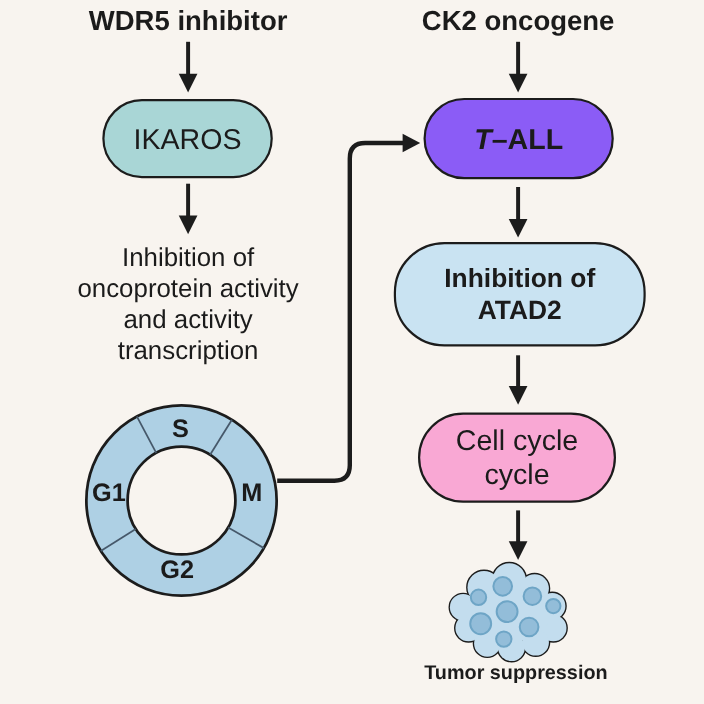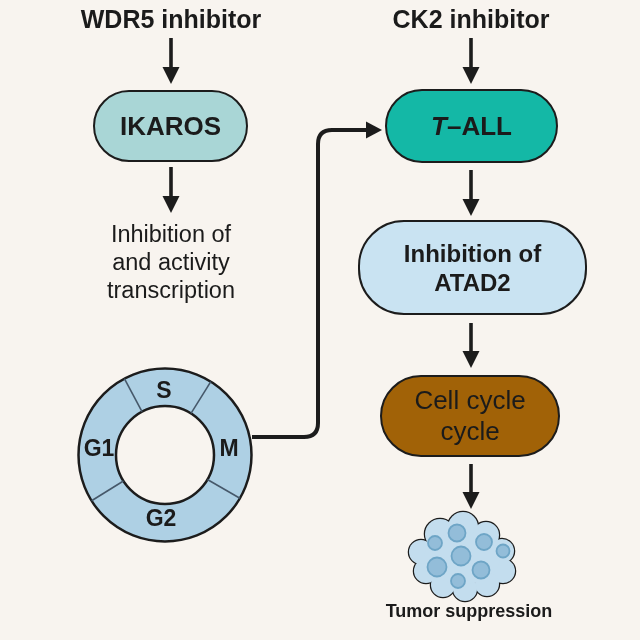--- a/index.html
+++ b/index.html
@@ -13,34 +13,34 @@
     position:absolute;top:5px;transform:translateX(-50%);
     font-weight:bold;font-size:25px;white-space:nowrap;
   }
   .pill{
     position:absolute;box-sizing:border-box;
     display:flex;flex-direction:column;align-items:center;justify-content:center;
     border:2.5px solid #1c1c1c;text-align:center;
   }
   .pill-ikaros{
     left:93px;top:90px;width:155px;height:72px;border-radius:36px;
-    background:#a9d6d6;font-weight:bold;font-size:26px;
+    background:#a9d6d6;font-weight:normal;font-size:26px;
   }
   .pill-tall{
     left:385px;top:89px;width:173px;height:74px;border-radius:37px;
-    background:#14b8a6;font-weight:bold;font-size:26px;
+    background:#8b5cf6;font-weight:bold;font-size:26px;
   }
   .pill-tall .it{font-style:italic}
   .pill-inhibition{
     left:358px;top:220px;width:229px;height:95px;border-radius:46px;
     background:#c9e3f2;font-weight:bold;font-size:24px;line-height:29px;
   }
   .pill-arrest{
     left:380px;top:375px;width:180px;height:82px;border-radius:41px;
-    background:#a16207;font-size:26px;line-height:31px;
+    background:#f9a8d4;font-size:26px;line-height:31px;
   }
   .effect-text{
     position:absolute;left:40px;top:220px;width:262px;text-align:center;
     font-size:23.5px;line-height:28px;
   }
   .phase{
     position:absolute;transform:translate(-50%,-50%);
     font-weight:bold;font-size:23px;
   }
   .phase-s {left:164px;top:390px}
@@ -145,30 +145,31 @@
   </svg>
 
   <div class="toplabel" style="left:171px">WDR5 inhibitor</div>
 
   <div class="pill pill-ikaros">
     <div>IKAROS</div>
   </div>
 
   <div class="effect-text">
     <div>Inhibition of</div>
+    <div>oncoprotein activity</div>
     <div>and activity</div>
     <div>transcription</div>
   </div>
 
   <span class="phase phase-s">S</span>
   <span class="phase phase-m">M</span>
   <span class="phase phase-g2">G2</span>
   <span class="phase phase-g1">G1</span>
 
-  <div class="toplabel" style="left:471px">CK2 inhibitor</div>
+  <div class="toplabel" style="left:471px">CK2 oncogene</div>
 
   <div class="pill pill-tall">
     <div>
       <span class="it">T</span><span>–ALL</span>
     </div>
   </div>
 
   <div class="pill pill-inhibition">
     <div>Inhibition of</div>
     <div>ATAD2</div>

